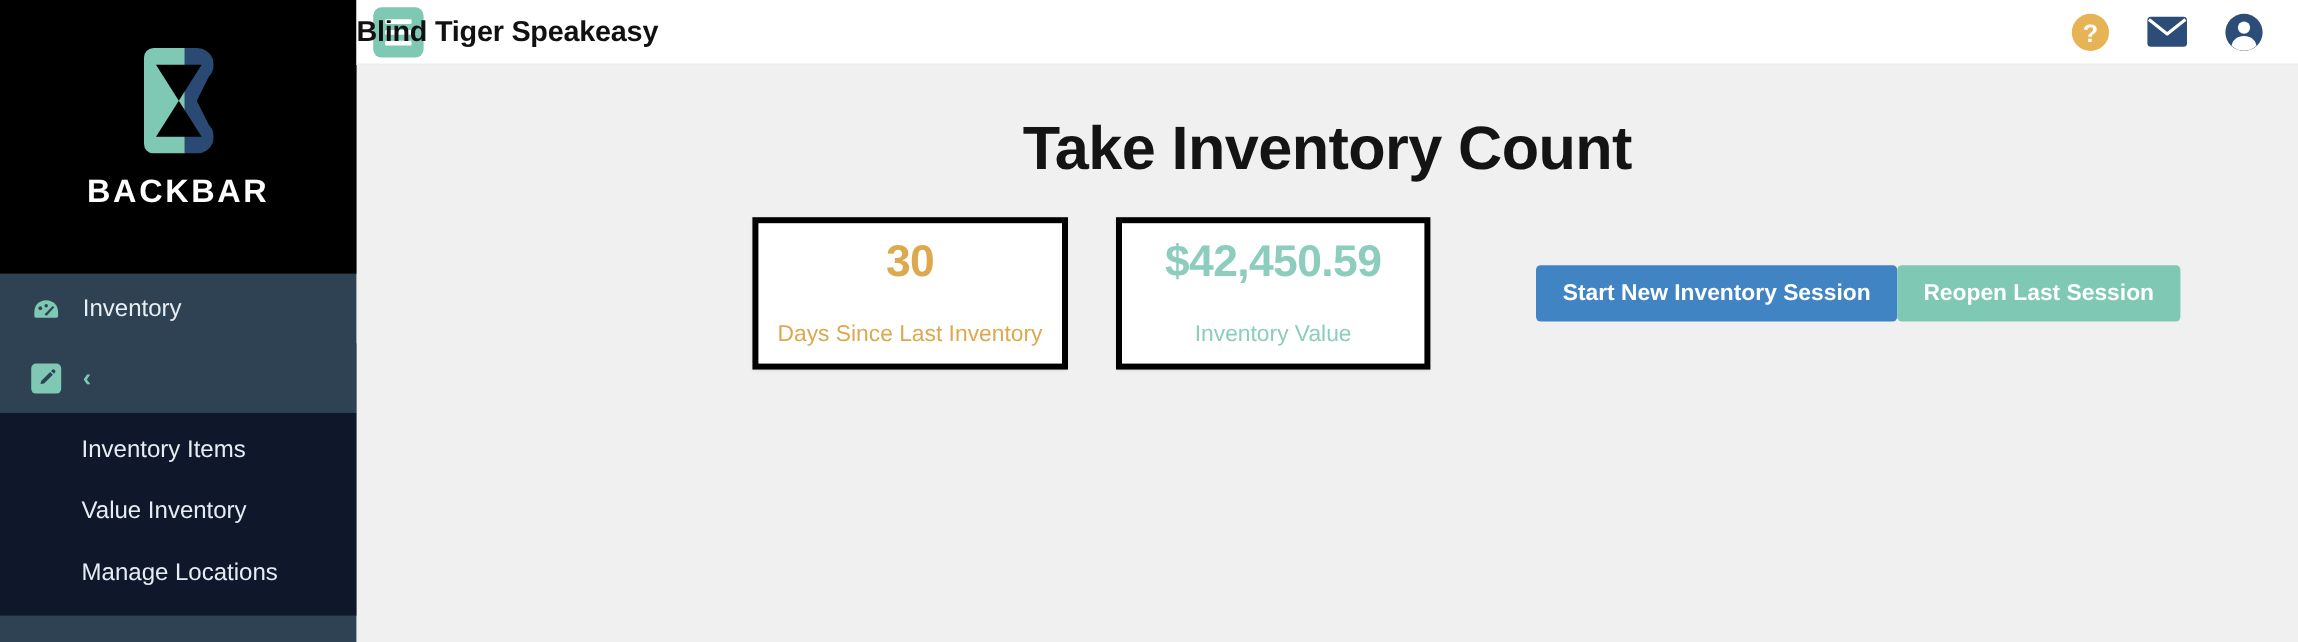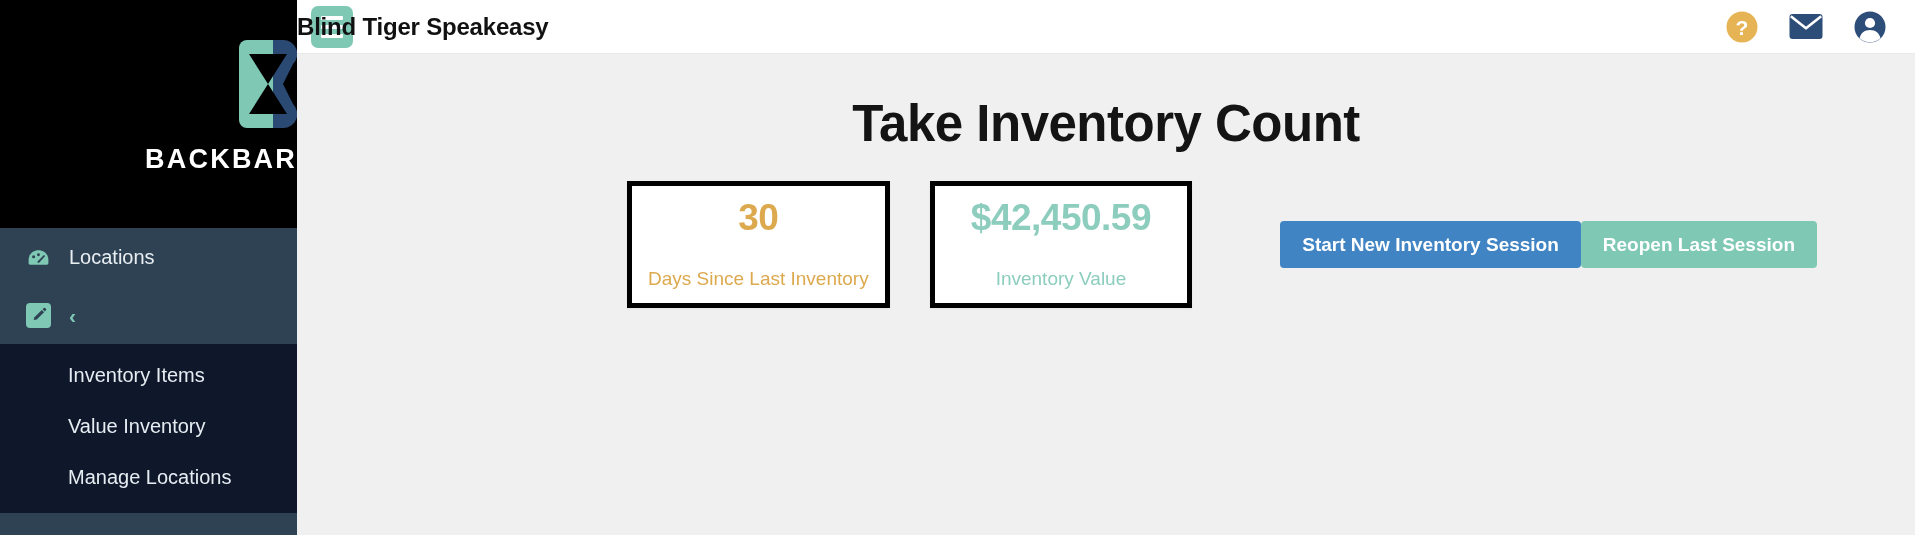--- a/index.html
+++ b/index.html
@@ -24,21 +24,21 @@
     display: flex;
     flex-direction: column;
     position: relative;
   }
   .sidebar-logo-block {
     background: #000000;
     height: 228px;
     flex: 0 0 228px;
     display: flex;
     flex-direction: column;
-    align-items: flex-end;
+    align-items: center;
     justify-content: center;
     padding-bottom: 14px;
   }
   .logo-mark {
     width: 58px;
     height: 88px;
     margin-bottom: 16px;
   }
   .brand-word {
     color: #ffffff;
@@ -236,21 +236,21 @@
 
       <div class="nav-item">
         <span class="nav-icon">
           <svg width="25" height="25" viewBox="0 0 24 24">
             <path d="M12 5 C6.5 5 2.5 9 2.5 14.2 L2.5 17.5 C2.5 18.3 3.1 18.9 3.9 18.9 L20.1 18.9 C20.9 18.9 21.5 18.3 21.5 17.5 L21.5 14.2 C21.5 9 17.5 5 12 5 Z" fill="#7ec8b4"></path>
             <circle cx="7.3" cy="11.3" r="1.5" fill="#2f4254"></circle>
             <circle cx="12" cy="9.3" r="1.4" fill="#2f4254"></circle>
             <path d="M17.2 9.6 L10.6 16.3 L12.4 17.3 L18.4 10.6 Z" fill="#2f4254"></path>
           </svg>
         </span>
-        <span class="nav-label">Locations</span>
+        <span class="nav-label">Inventory</span>
       </div>
 
       <div class="nav-item active-parent">
         <span class="nav-icon box">
           <svg width="16" height="16" viewBox="0 0 24 24">
             <path d="M4 19.5 L5.2 15.4 L16.2 4.4 L19.6 7.8 L8.6 18.8 Z" fill="#2f4254"></path>
             <path d="M17.4 3.2 L20.8 6.6 L22.2 5.2 A2 2 0 0 0 22.2 2.4 L21.6 1.8 A2 2 0 0 0 18.8 1.8 Z" fill="#2f4254"></path>
           </svg>
         </span>
         <span class="nav-chevron">‹</span>

